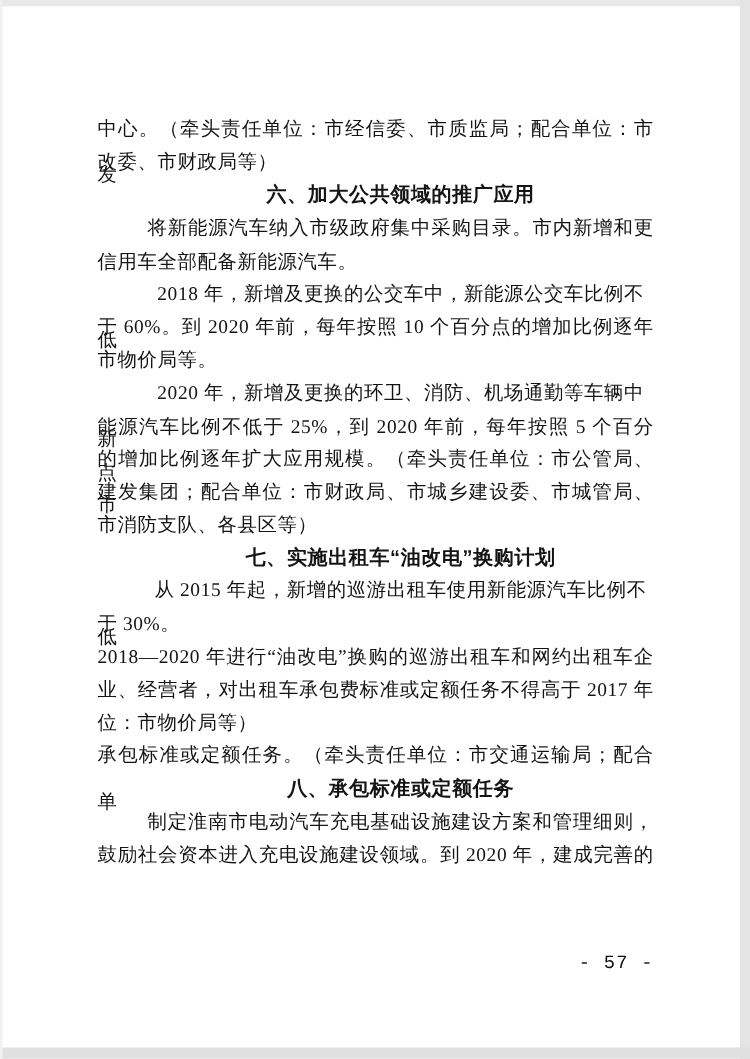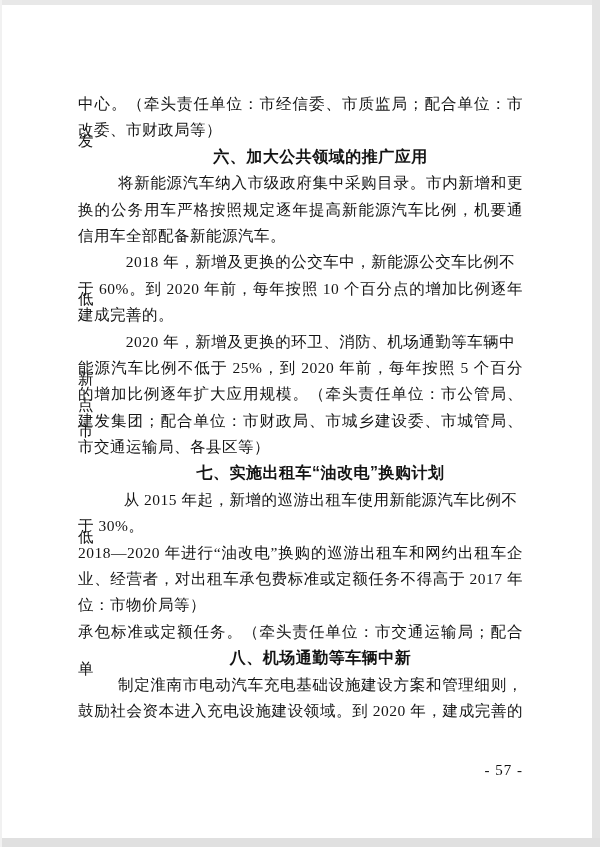--- a/index.html
+++ b/index.html
@@ -53,55 +53,54 @@
   }
   .page-number {
     position: absolute;
     left: 78px;
     top: 762px;
     width: 445px;
     text-align: right;
     font-size: 15px;
     letter-spacing: 1px;
     color: #111111;
-    font-family: Liberation Serif, serif;
+    font-family: Liberation Mono, monospace;
   }
 </style>
 </head>
 <body>
 
 <div>
 
   <div class="edge-top"></div>
   <div class="edge-right"></div>
   <div class="edge-bottom"></div>
   <div class="edge-left"></div>
 
   <div class="textcol">
     <div class="ln j">中心。（牵头责任单位：市经信委、市质监局；配合单位：市发</div>
     <div class="ln">改委、市财政局等）</div>
     <div class="ln h ind">六、加大公共领域的推广应用</div>
     <div class="ln ind j">将新能源汽车纳入市级政府集中采购目录。市内新增和更</div>
-    <div class="ln j">换的公务用车严格按照规定逐年提高新能源汽车比例，机要通</div>
     <div class="ln">信用车全部配备新能源汽车。</div>
     <div class="ln ind j">2018 年，新增及更换的公交车中，新能源公交车比例不低</div>
     <div class="ln j">于 60%。到 2020 年前，每年按照 10 个百分点的增加比例逐年</div>
-    <div class="ln">建成完善的。</div>
+    <div class="ln">市物价局等。</div>
     <div class="ln ind j">2020 年，新增及更换的环卫、消防、机场通勤等车辆中新</div>
     <div class="ln j">能源汽车比例不低于 25%，到 2020 年前，每年按照 5 个百分点</div>
     <div class="ln j">的增加比例逐年扩大应用规模。（牵头责任单位：市公管局、市</div>
     <div class="ln j">建发集团；配合单位：市财政局、市城乡建设委、市城管局、</div>
-    <div class="ln">市交通运输局、各县区等）</div>
+    <div class="ln">市消防支队、各县区等）</div>
     <div class="ln h ind">七、实施出租车“油改电”换购计划</div>
     <div class="ln ind j">从 2015 年起，新增的巡游出租车使用新能源汽车比例不低</div>
     <div class="ln">于 30%。</div>
     <div class="ln j">2018—2020 年进行“油改电”换购的巡游出租车和网约出租车企</div>
     <div class="ln j">业、经营者，对出租车承包费标准或定额任务不得高于 2017 年</div>
     <div class="ln">位：市物价局等）</div>
     <div class="ln j">承包标准或定额任务。（牵头责任单位：市交通运输局；配合单</div>
-    <div class="ln h ind">八、机场通勤等车辆中新</div>
+    <div class="ln h ind">八、承包标准或定额任务</div>
     <div class="ln ind j">制定淮南市电动汽车充电基础设施建设方案和管理细则，</div>
     <div class="ln j">鼓励社会资本进入充电设施建设领域。到 2020 年，建成完善的</div>
   </div>
 
   <div class="page-number">- 57 -</div>
 
 </div>
 
 </body></html>

